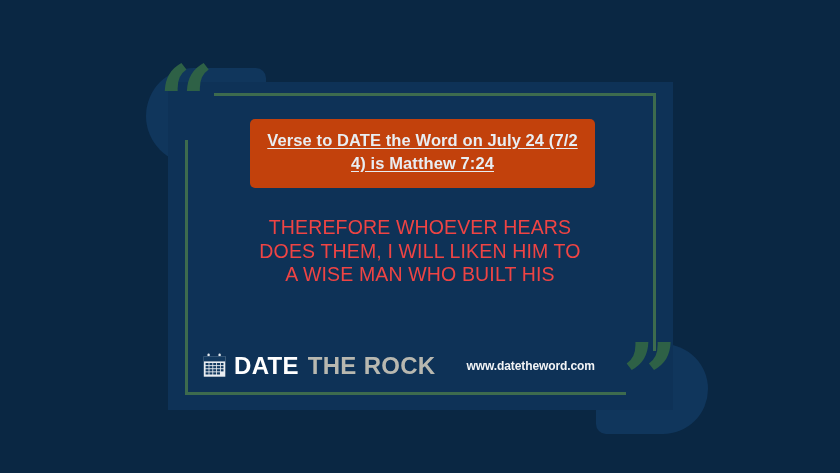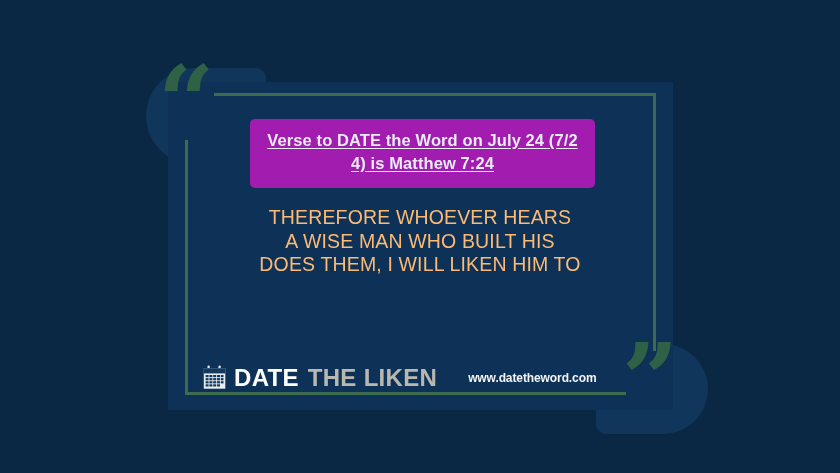--- a/index.html
+++ b/index.html
@@ -77,55 +77,55 @@
   }
 
   
   #title-box {
     position: absolute;
     left: 250px;
     top: 119px;
     width: 345px;
     box-sizing: border-box;
     padding: 10px 14px 12px;
-    background: #a21caf;
+    background: #c2410c;
     border-radius: 5px;
     text-align: center;
   }
   #title-text {
     display: inline;
     color: #e8edf2;
     font-size: 16.5px;
     font-weight: 700;
     line-height: 1.42;
     letter-spacing: 0.1px;
     text-decoration: underline;
     text-underline-offset: 2px;
     word-break: break-all;
   }
 
   
   #verse {
     position: absolute;
     left: 190px;
-    top: 206px;
+    top: 216px;
     width: 460px;
     text-align: center;
-    color: #fdba74;
+    color: #ef4444;
     font-size: 19.5px;
     line-height: 23.5px;
     letter-spacing: 0.15px;
   }
   #verse .vline { display: block; white-space: nowrap; }
 
   
   #footer {
     position: absolute;
     left: 203px;
-    top: 364px;
+    top: 352px;
     display: flex;
     align-items: center;
   }
   #cal-icon {
     width: 26px;
     height: 27px;
     margin-right: 5px;
     flex: none;
     display: block;
   }
@@ -167,22 +167,22 @@
 
   <div class="quote-glyph" id="quote-open">“</div>
   <div class="quote-glyph" id="quote-close">”</div>
 
   <div id="title-box">
     <span id="title-text">Verse to DATE the Word on July 24 (7/24) is Matthew 7:24</span>
   </div>
 
   <div id="verse">
     <span class="vline">THEREFORE WHOEVER HEARS</span>
+    <span class="vline">DOES THEM, I WILL LIKEN HIM TO</span>
     <span class="vline">A WISE MAN WHO BUILT HIS</span>
-    <span class="vline">DOES THEM, I WILL LIKEN HIM TO</span>
   </div>
 
   <div id="footer">
     <svg id="cal-icon" viewBox="0 0 26 27">
       <rect x="4.5" y="0.5" width="2.2" height="4.2" rx="1" fill="#e9edf1"></rect>
       <rect x="15.5" y="0.5" width="2.2" height="4.2" rx="1" fill="#e9edf1"></rect>
       <rect x="0.8" y="3.2" width="21.5" height="20.5" fill="#e9edf1"></rect>
       <rect x="0.8" y="3.2" width="21.5" height="5.2" fill="#12395f"></rect>
       <g fill="#12395f">
         <rect x="2.6" y="10.0" width="3.0" height="2.2"></rect>
@@ -200,17 +200,17 @@
         <rect x="10.2" y="16.2" width="3.0" height="2.2"></rect>
         <rect x="14.0" y="16.2" width="3.0" height="2.2"></rect>
         <rect x="17.8" y="16.2" width="2.7" height="2.2"></rect>
         <rect x="2.6" y="19.3" width="3.0" height="2.2"></rect>
         <rect x="6.4" y="19.3" width="3.0" height="2.2"></rect>
         <rect x="10.2" y="19.3" width="3.0" height="2.2"></rect>
         <rect x="14.0" y="19.3" width="3.0" height="2.2"></rect>
       </g>
     </svg>
     <span id="brand-date">DATE</span>
-    <span id="brand-theword">THE LIKEN</span>
+    <span id="brand-theword">THE ROCK</span>
     <span id="site-url">www.datetheword.com</span>
   </div>
 
 </div>
 
 </body></html>

